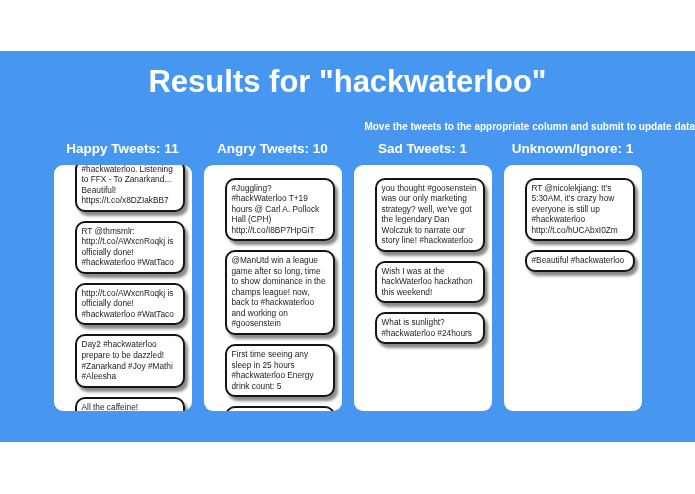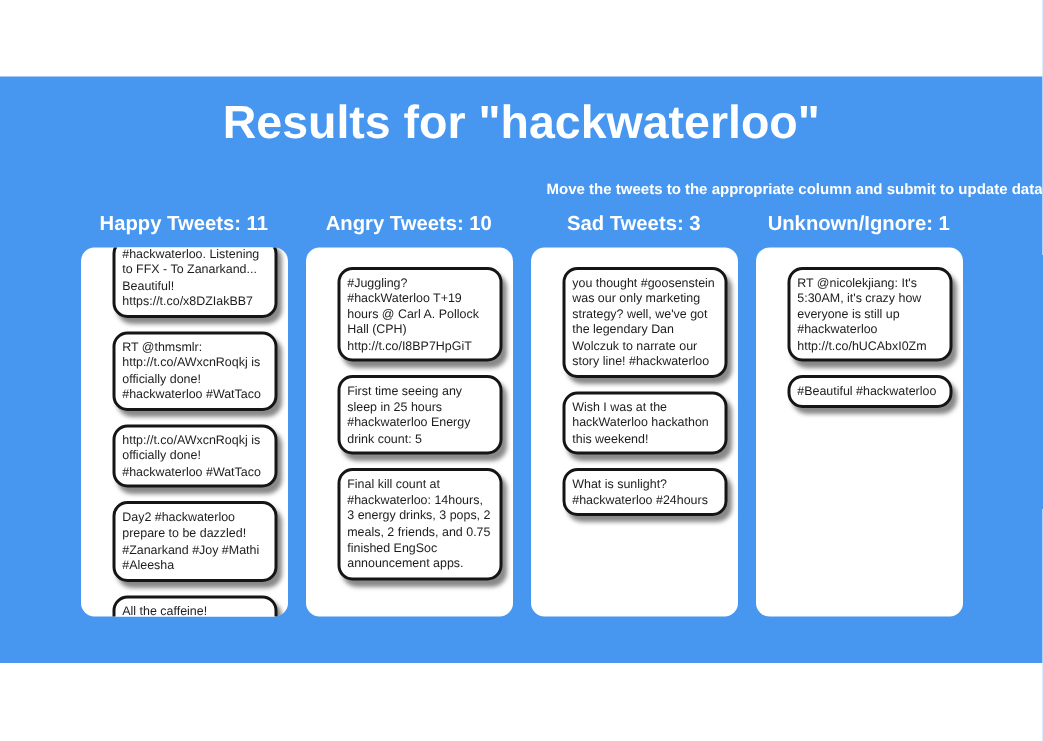--- a/index.html
+++ b/index.html
@@ -98,37 +98,38 @@
 
 <div class="top-gap"></div>
 
 <div class="main-panel">
   <h1 class="page-title">Results for "hackwaterloo"</h1>
   <div class="page-subtitle">Move the tweets to the appropriate column and submit to update data</div>
 
   <div class="headers-row">
     <div class="col-header">Happy Tweets: 11</div>
     <div class="col-header">Angry Tweets: 10</div>
-    <div class="col-header">Sad Tweets: 3</div>
+    <div class="col-header">Sad Tweets: 1</div>
     <div class="col-header">Unknown/Ignore: 1</div>
   </div>
 
   <div class="columns-row">
     <div class="column clip-top">
       <ul class="tweet-list">
           <li class="tweet-card">#hackwaterloo. Listening to FFX - To Zanarkand... Beautiful! https://t.co/x8DZIakBB7</li>
           <li class="tweet-card">RT @thmsmlr: http://t.co/AWxcnRoqkj is officially done! #hackwaterloo #WatTaco</li>
           <li class="tweet-card">http://t.co/AWxcnRoqkj is officially done! #hackwaterloo #WatTaco</li>
           <li class="tweet-card">Day2 #hackwaterloo prepare to be dazzled! #Zanarkand #Joy #Mathi #Aleesha</li>
           <li class="tweet-card">All the caffeine! #hackwaterloo @ Engineering C &amp;amp; D (CPH) http://t.co/hojplcltaY</li>
         </ul>
     </div>
     <div class="column">
       <ul class="tweet-list">
           <li class="tweet-card">#Juggling? #hackWaterloo T+19 hours @ Carl A. Pollock Hall (CPH) http://t.co/I8BP7HpGiT</li>
+          <li class="tweet-card">@ManUtd win a league game after so long, time to show dominance in the champs league! now, back to #hackwaterloo and working on #goosenstein</li>
           <li class="tweet-card">First time seeing any sleep in 25 hours #hackwaterloo Energy drink count: 5</li>
           <li class="tweet-card">Final kill count at #hackwaterloo: 14hours, 3 energy drinks, 3 pops, 2 meals, 2 friends, and 0.75 finished EngSoc announcement apps.</li>
         </ul>
     </div>
     <div class="column">
       <ul class="tweet-list">
           <li class="tweet-card">you thought #goosenstein was our only marketing strategy? well, we've got the legendary Dan Wolczuk to narrate our story line! #hackwaterloo</li>
           <li class="tweet-card">Wish I was at the hackWaterloo hackathon this weekend!</li>
           <li class="tweet-card">What is sunlight? #hackwaterloo #24hours</li>
         </ul>

